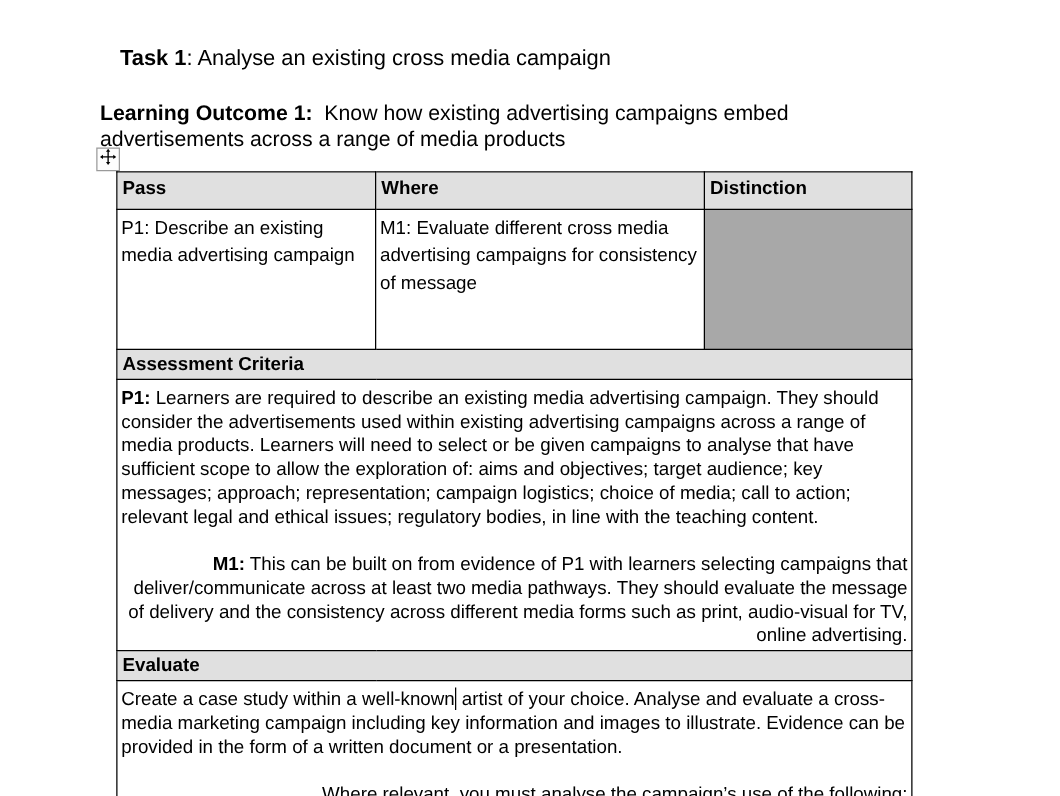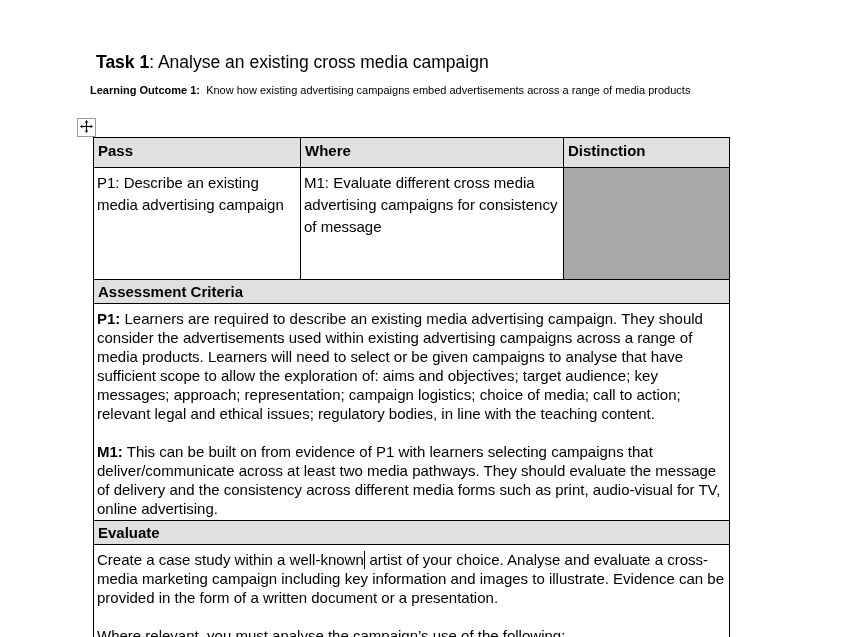--- a/index.html
+++ b/index.html
@@ -4,28 +4,28 @@
 <style>
   * { margin:0; padding:0; box-sizing:border-box; }
   html,body { background:#ffffff; }
   body {
     width:848px; height:637px; overflow:hidden; position:relative;
     font-family:"Liberation Sans", sans-serif; color:#000;
   }
   .page { position:absolute; inset:0; background:#fff; }
 
   .task-title {
-    position:absolute; left:96px; top:52px;
+    position:absolute; left:96px; top:36px;
     font-size:17.5px; font-weight:400; white-space:pre;
   }
   .task-title b { font-weight:700; }
 
   .learning-outcome {
-    position:absolute; left:90px; top:80px; width:636px;
-    font-size:11px; line-height:21px;
+    position:absolute; left:80px; top:80px; width:636px;
+    font-size:17px; line-height:21px;
   }
   .learning-outcome b { font-weight:700; }
   .learning-outcome span { white-space:pre-wrap; }
 
   .move-handle {
     position:absolute; left:77px; top:118px; width:19px; height:19px;
     background:#fdfdfd; border:1px solid #9a9a9a;
     display:flex; align-items:center; justify-content:center;
     cursor:move;
   }
@@ -43,21 +43,21 @@
   col.c-merit { width:263px; }
   col.c-dist { width:166px; }
 
   .hdr-cell { background:var(--header-bg,#e0e0e0); font-weight:700; }
   tr.r1 td { height:30px; padding-top:4px; }
   tr.r2 td { height:112px; line-height:22px; padding-top:4px; padding-left:3px; }
   .dist-cell { background:var(--distinction-bg,#a8a8a8); }
   tr.r3 td, tr.r5 td { height:14px; padding-top:3px; }
   tr.r4 td { height:206px; line-height:19px; padding:5px 3px 2px 3px; }
   tr.r6 td { height:105px; line-height:19px; padding:5px 3px 2px 3px; }
-  .para-gap { margin-top:19px; }
+  .para-gap { margin-top:19px;text-align:right; }
   .bold-label { font-weight:700; }
 
   .caret {
     display:inline-block; width:1.5px; height:18px;
     background:#000; vertical-align:-4px;
   }
 </style>
 </head>
 <body>
 

